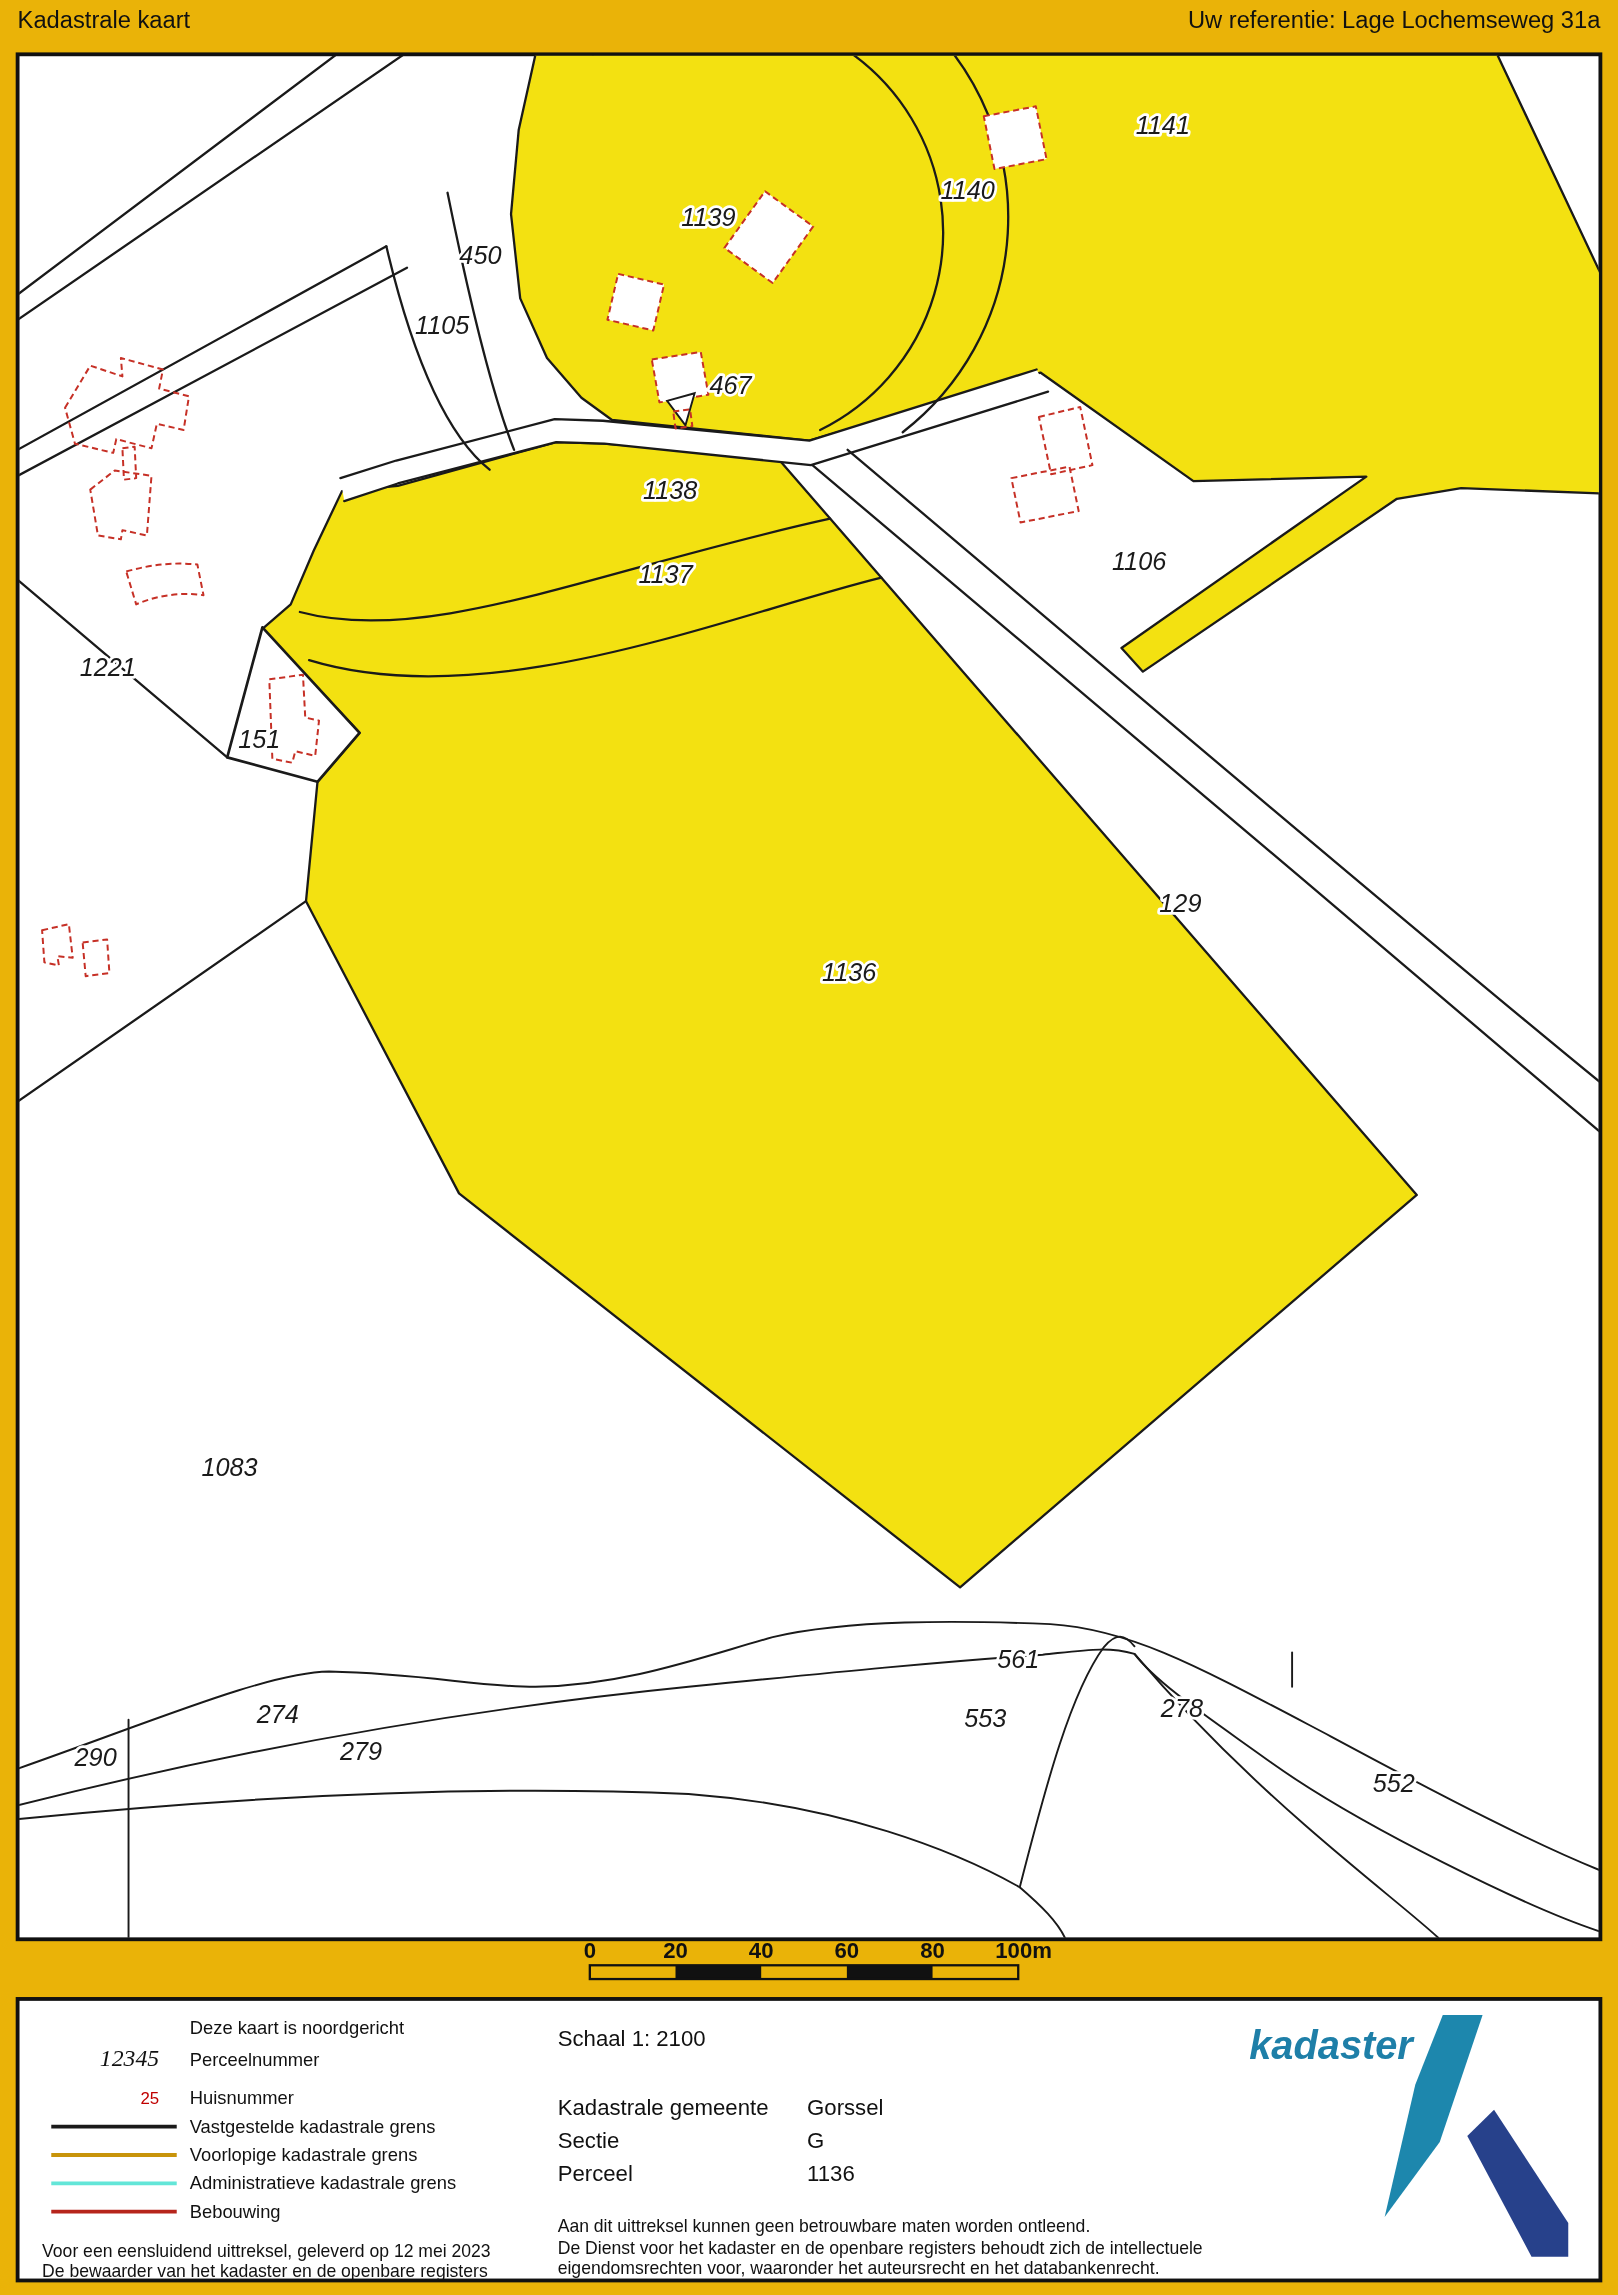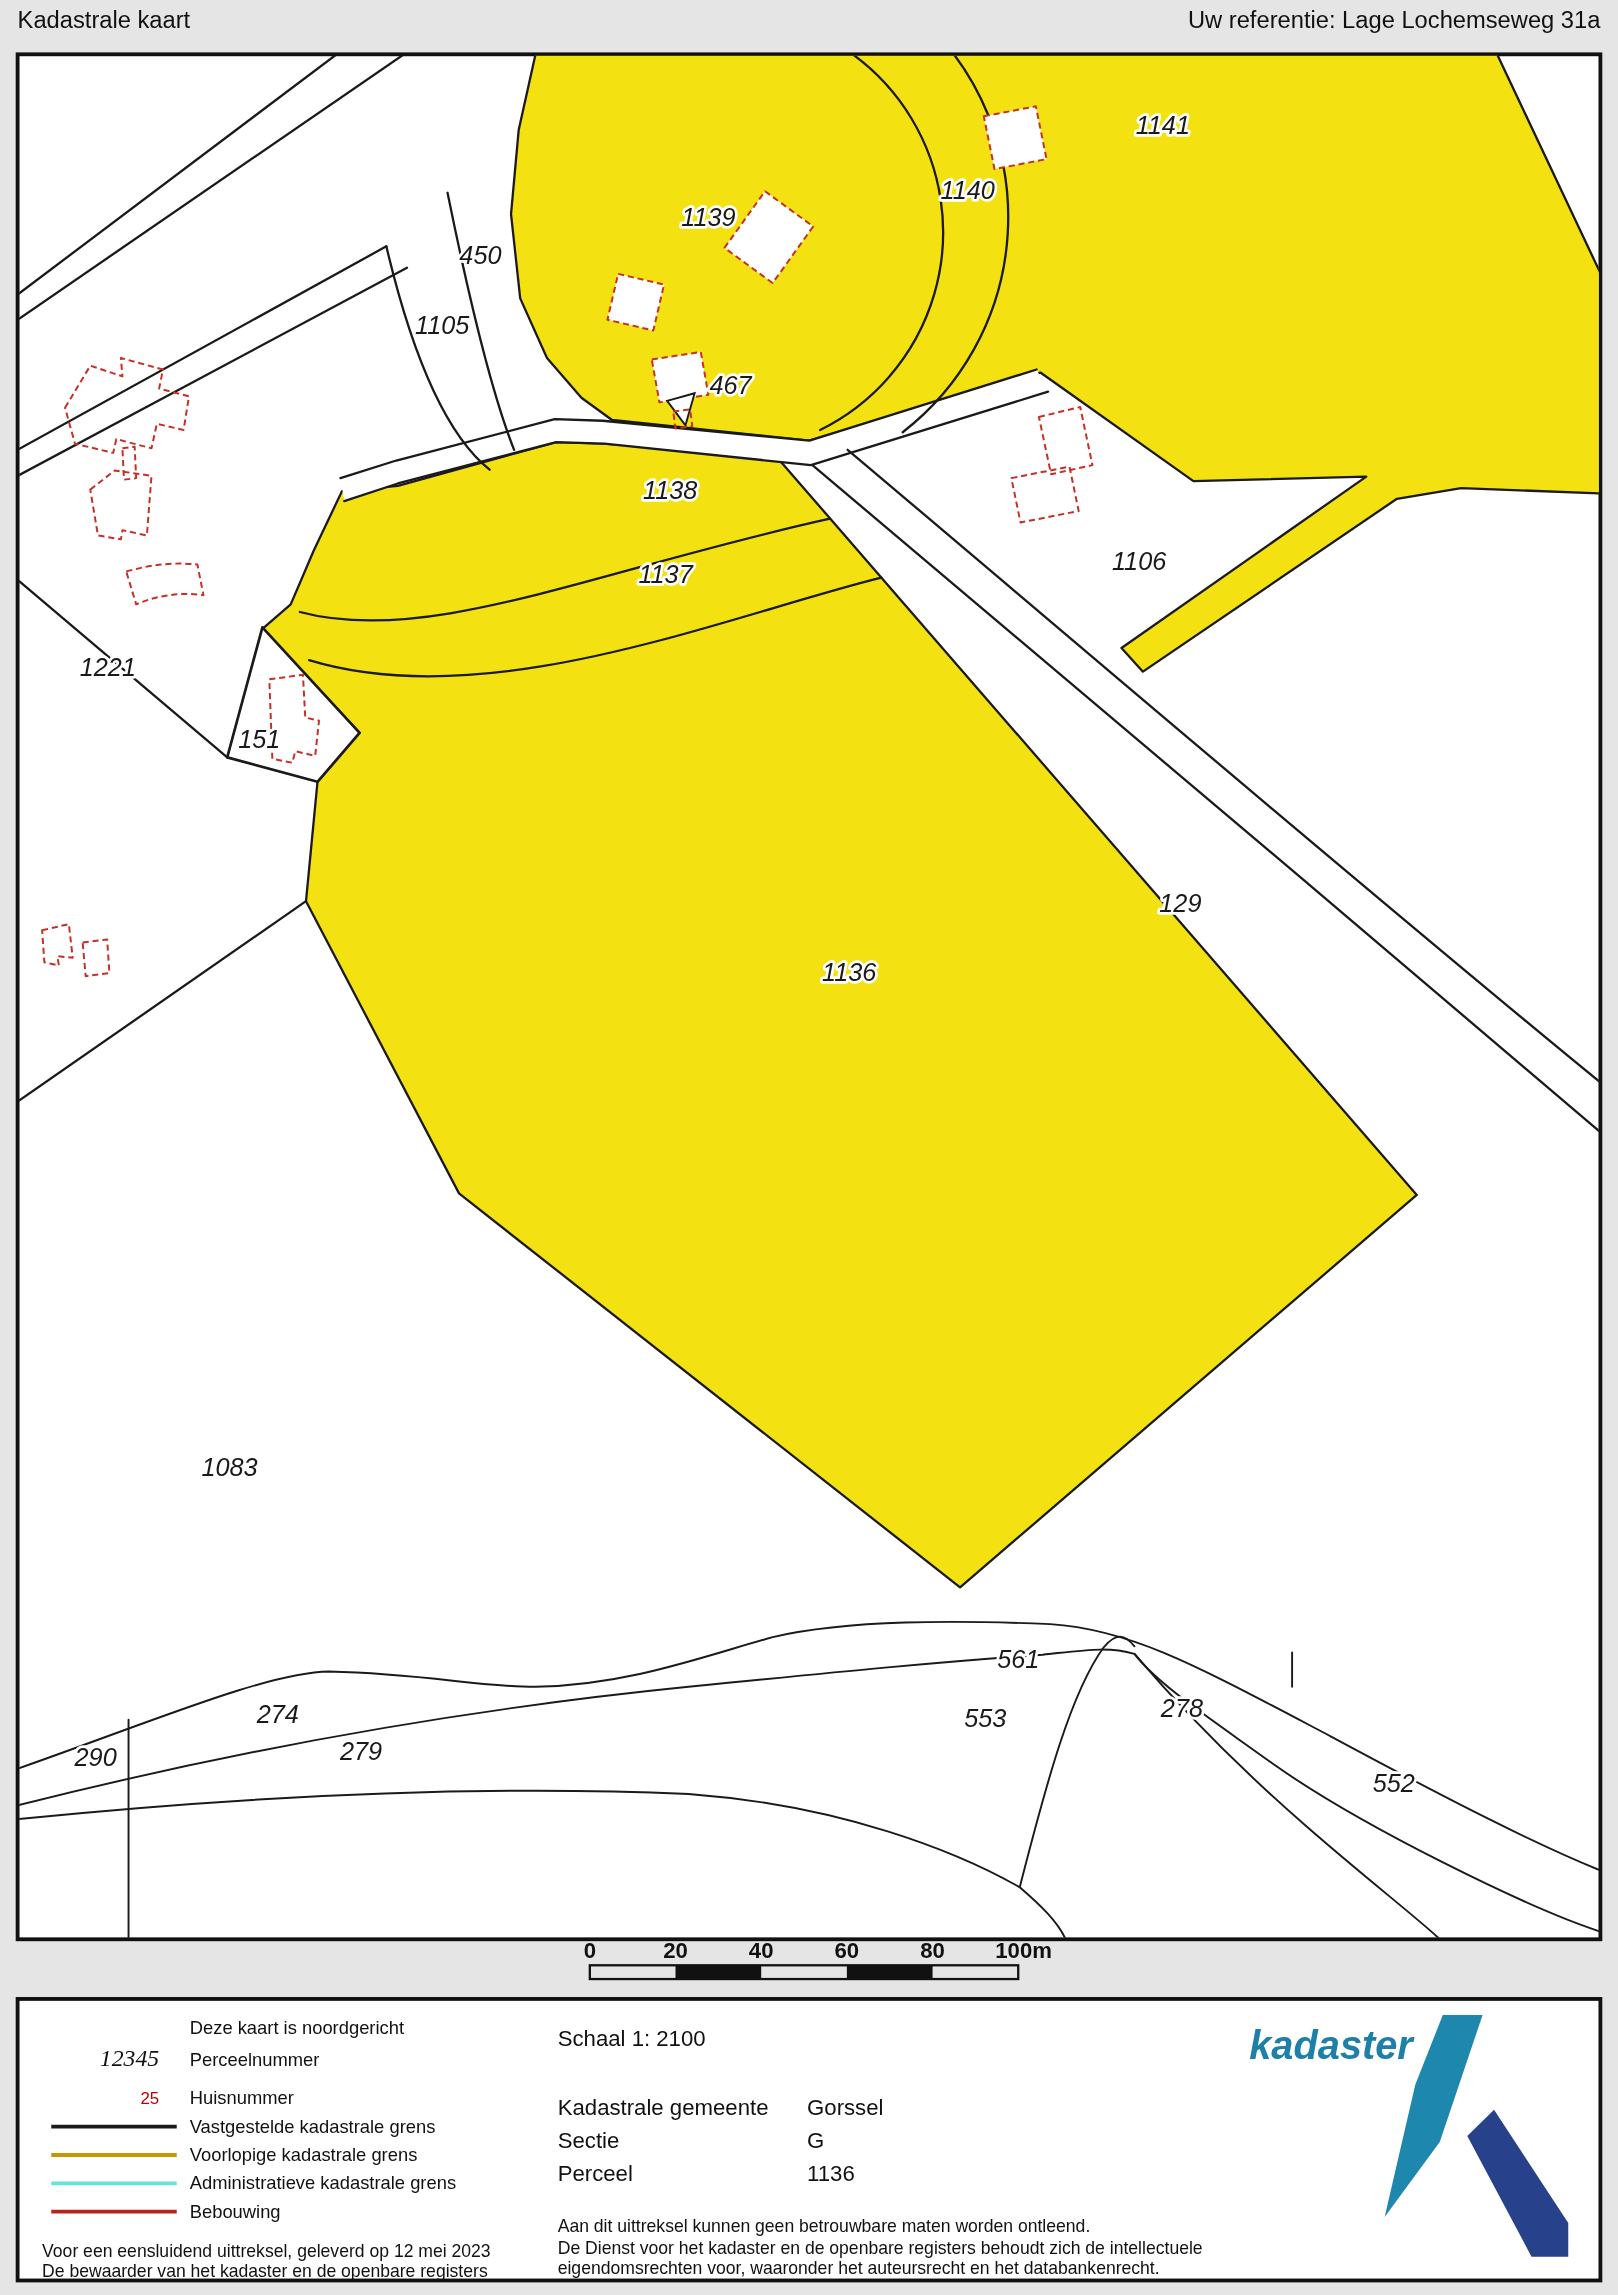--- a/index.html
+++ b/index.html
@@ -1,16 +1,16 @@
 <!DOCTYPE html>
 <html style="font-size:12.2px"><head>
 <meta charset="utf-8">
 <style>
   html,body{margin:0;padding:0;background:#fff;}
-  .page{position:relative;width:1618px;height:2295px;background:#e5e5e5;overflow:hidden;
+  .page{position:relative;width:1618px;height:2295px;background:#eab308;overflow:hidden;
         font-family:"Liberation Sans",sans-serif;}
   svg{position:absolute;left:0;top:0;}
   .hdr{fill:#111;font-size:31px;font-family:"Liberation Sans",sans-serif;}
   .plabel{fill:#1a1a1a;font-size:33px;font-style:italic;
           font-family:"Liberation Sans",sans-serif;
           paint-order:stroke;stroke:#ffffff;stroke-width:7px;stroke-linejoin:round;}
   .tick{fill:#111;font-size:29px;font-weight:bold;font-family:"Liberation Sans",sans-serif;}
   .leg{fill:#111;font-size:24px;font-family:"Liberation Sans",sans-serif;}
   .leg-sample{fill:#111;font-size:31px;font-style:italic;font-family:"Liberation Serif",serif;}
   .leg-huis{fill:#c00000;font-size:22px;font-family:"Liberation Sans",sans-serif;}

